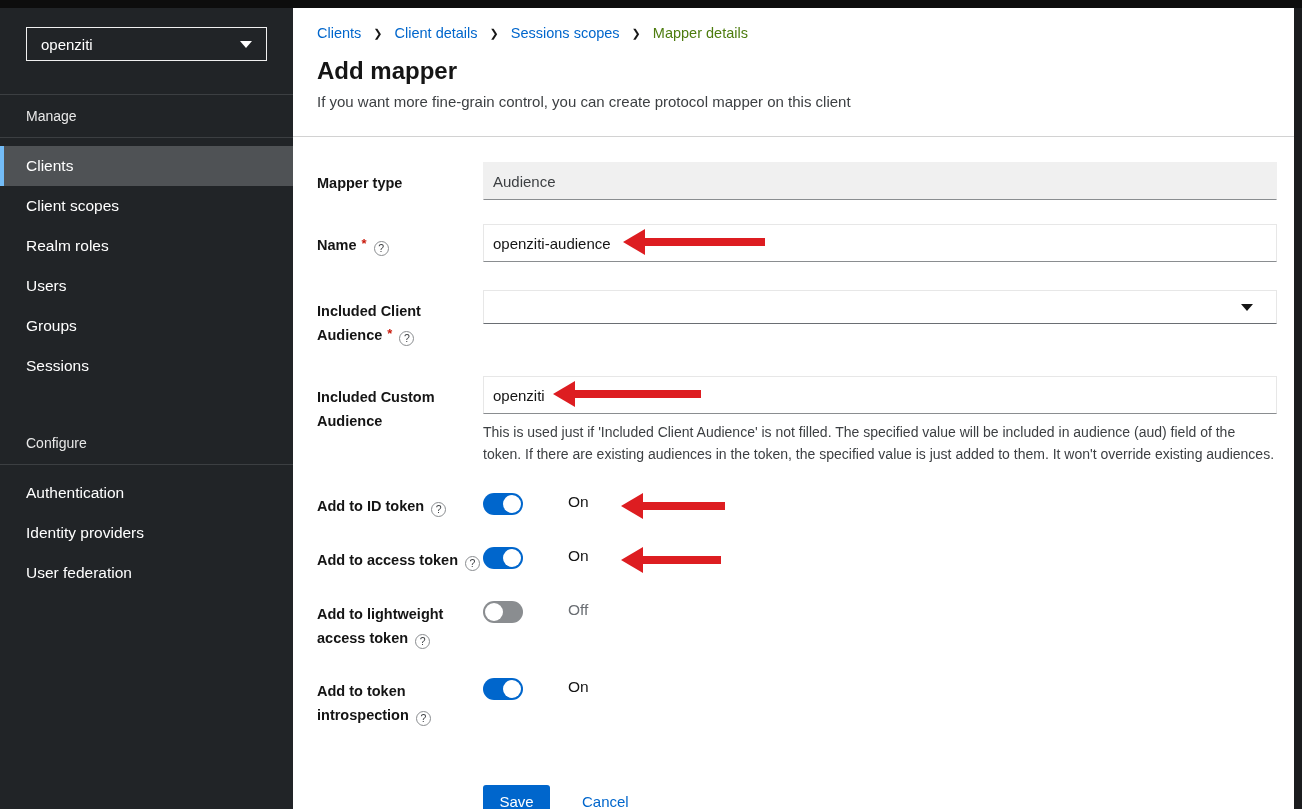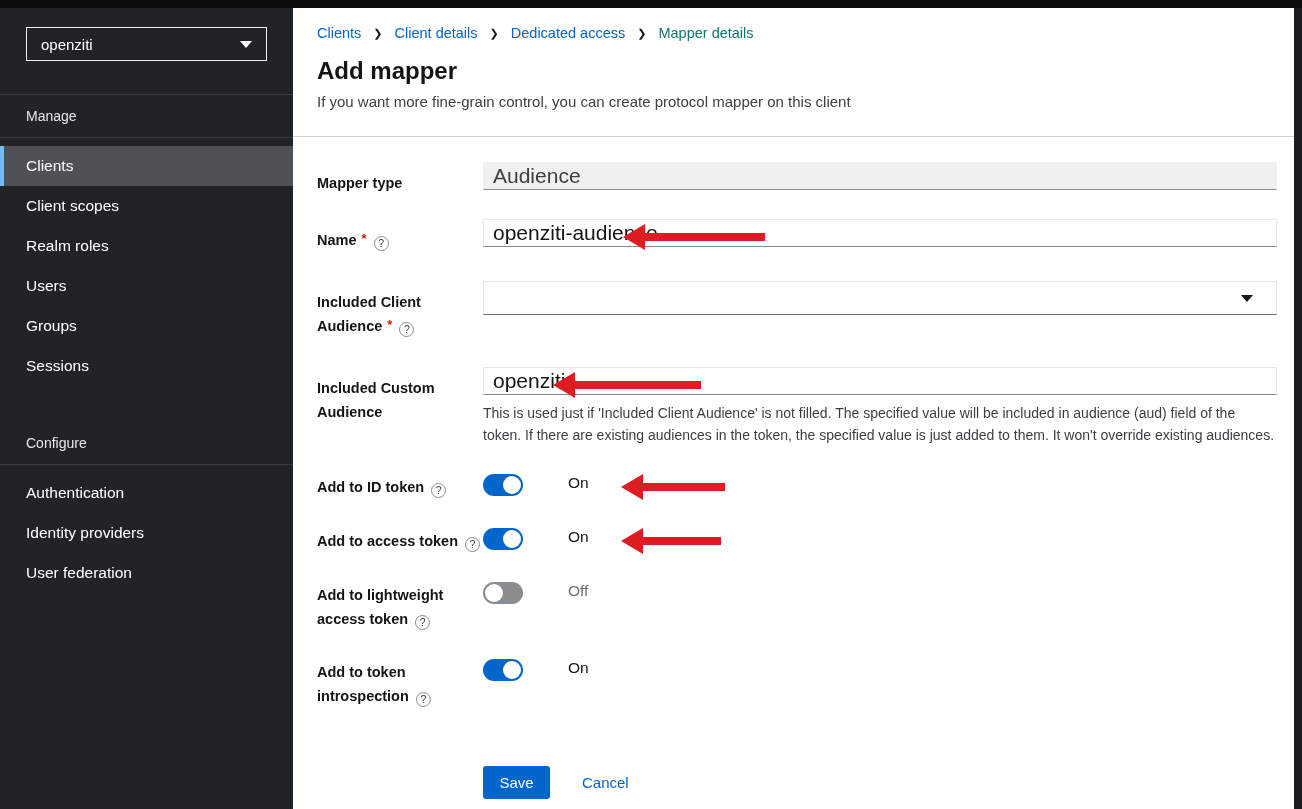--- a/index.html
+++ b/index.html
@@ -24,38 +24,38 @@
   .nav-item { height:40px; display:flex; align-items:center; padding-left:26px; font-size:15.5px; color:#fff; cursor:pointer; }
   .nav-item.active { background:#4f5255; border-left:4px solid #73bcf7; padding-left:22px; }
 
   
   .content { flex:1; display:flex; flex-direction:column; background:#fff; min-width:0; }
   .page-header { padding:17px 24px 0 24px; border-bottom:1px solid #d2d2d2; }
   .breadcrumb { display:flex; align-items:center; font-size:14.5px; }
   .breadcrumb a.crumb-link { color:#0066cc; text-decoration:none; cursor:pointer; }
   .crumb-sep { margin:0 12px; color:#151515; font-size:11px; font-weight:bold; }
   .crumb-sep::after { content:"\276F"; }
-  .crumb-current { color:#0f766e; }
+  .crumb-current { color:#4d7c0f; }
   .page-title { margin-top:16px; font-size:24px; font-weight:700; color:#151515; }
   .page-subtitle { margin-top:8px; margin-bottom:26px; font-size:15px; color:#3c3f42; }
 
   .form-area { padding:25px 17px 0 24px; flex:1; }
   .form-row { display:flex; margin-bottom:28px; }
   .form-row.first { margin-bottom:24px; }
   .label-col { width:166px; flex:0 0 166px; padding-top:9px; font-size:14.5px; font-weight:bold; line-height:24px; color:#151515; }
   .field-col { flex:1; position:relative; min-width:0; }
 
   .req { color:#c9190b; font-size:13px; margin-left:5px; position:relative; top:-2px; }
   .help-icon { display:inline-flex; align-items:center; justify-content:center; width:15px; height:15px;
     border:1px solid #8a8d90; border-radius:50%; margin-left:7px; vertical-align:-2px; cursor:pointer;
     font-weight:normal; font-size:10.5px; color:#3c3f42; line-height:1; }
   .help-icon::after { content:"?"; }
 
-  .text-input { width:100%; height:28px; font-family:"Liberation Sans","DejaVu Sans",sans-serif;
-    font-size:21px; color:#151515; padding:1px 9px; background:#fff;
+  .text-input { width:100%; height:38px; font-family:"Liberation Sans","DejaVu Sans",sans-serif;
+    font-size:15px; color:#151515; padding:1px 9px; background:#fff;
     border:1px solid #e7e7e7; border-bottom:1px solid #8a8d90; outline:none; }
   .text-input.readonly { background:#f0f0f0; border:1px solid #f0f0f0; border-bottom:1px solid #8a8d90; color:#3c3f42; }
   .select-box { width:100%; height:34px; background:#fff; border:1px solid #e7e7e7; border-bottom:1px solid #6a6e73; cursor:pointer; }
   .select-caret { position:absolute; right:24px; top:14px; width:0; height:0;
     border-left:6px solid transparent; border-right:6px solid transparent; border-top:7px solid #151515; }
 
   .field-help { margin-top:8px; font-size:14px; line-height:1.55; color:#3c3f42; max-width:800px; }
 
   
   .toggle-row .label-col { padding-top:1px; }
@@ -115,21 +115,21 @@
       </nav>
     </aside>
 
     <main class="content">
       <div class="page-header">
         <div class="breadcrumb">
           <a class="crumb-link">Clients</a>
           <span class="crumb-sep"></span>
           <a class="crumb-link">Client details</a>
           <span class="crumb-sep"></span>
-          <a class="crumb-link">Dedicated access</a>
+          <a class="crumb-link">Sessions scopes</a>
           <span class="crumb-sep"></span>
           <span class="crumb-current">Mapper details</span>
         </div>
         <h1 class="page-title">Add mapper</h1>
         <p class="page-subtitle">If you want more fine-grain control, you can create protocol mapper on this client</p>
       </div>
 
       <div class="form-area">
 
         <div class="form-row first">

